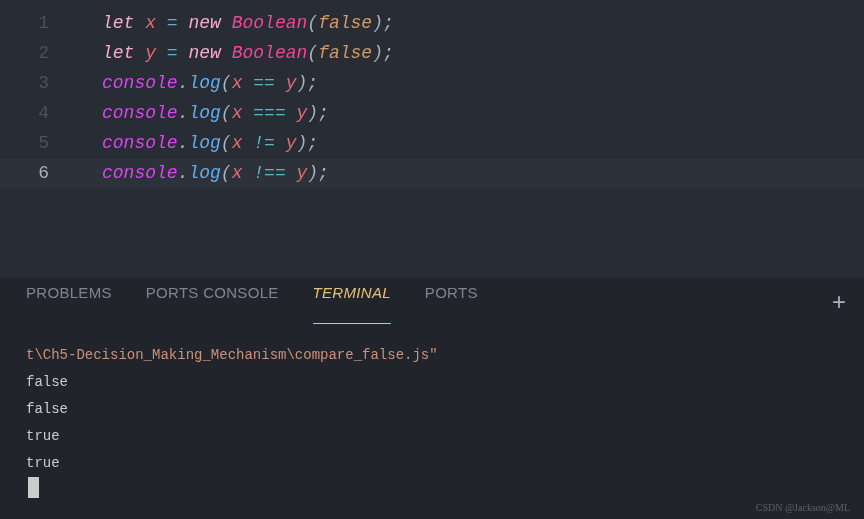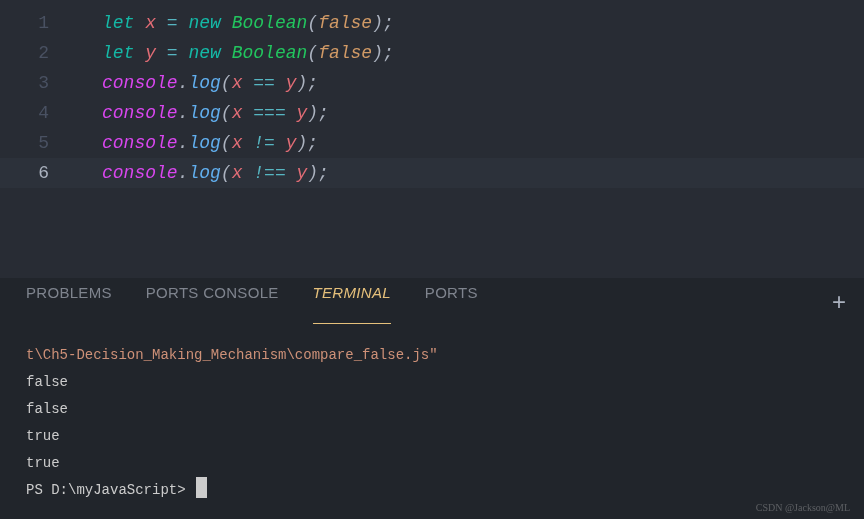--- a/index.html
+++ b/index.html
@@ -29,24 +29,24 @@
     color: #495162;
     font-family: Consolas, 'Courier New', monospace;
   }
   .line.hl .gutter { color: #abb2bf; }
   .code {
     padding-left: 27px;
     white-space: pre;
     font-style: italic;
     color: #abb2bf;
   }
-  .kw   { color: #14b8a6; font-style: italic; }
+  .kw   { color: #f9a8d4; font-style: italic; }
   .var  { color: #e06c75; font-style: italic; }
   .op   { color: #56b6c2; font-style: italic; }
-  .cls  { color: #22c55e; }
+  .cls  { color: #ec4899; }
   .bool { color: #d19a66; font-style: italic; }
   .obj  { color: #d946ef; font-style: italic; }
   .mth  { color: #61afef; font-style: italic; }
   .pn   { color: #abb2bf; font-style: italic; }
   .dot  { color: #abb2bf; font-style: italic; }
 
   .panel-wrap {
     background: #21252b;
     height: 241px;
   }
@@ -144,17 +144,17 @@
     <div class="tab active">TERMINAL</div>
     <div class="tab">PORTS</div>
     <div class="plus">+</div>
   </div>
   <div class="term">
     <div class="t-path">t\Ch5-Decision_Making_Mechanism\compare_false.js"</div>
     <div class="t-out">false</div>
     <div class="t-out">false</div>
     <div class="t-out">true</div>
     <div class="t-out">true</div>
-    <div class="t-ps"><span>PS D:\myJavaScript&gt; </span><span class="cursor"></span></div>
+    <div class="t-ps"><span class="cursor"></span></div>
   </div>
 </div>
 
 <div class="watermark">CSDN @Jackson@ML</div>
 
 </body></html>

